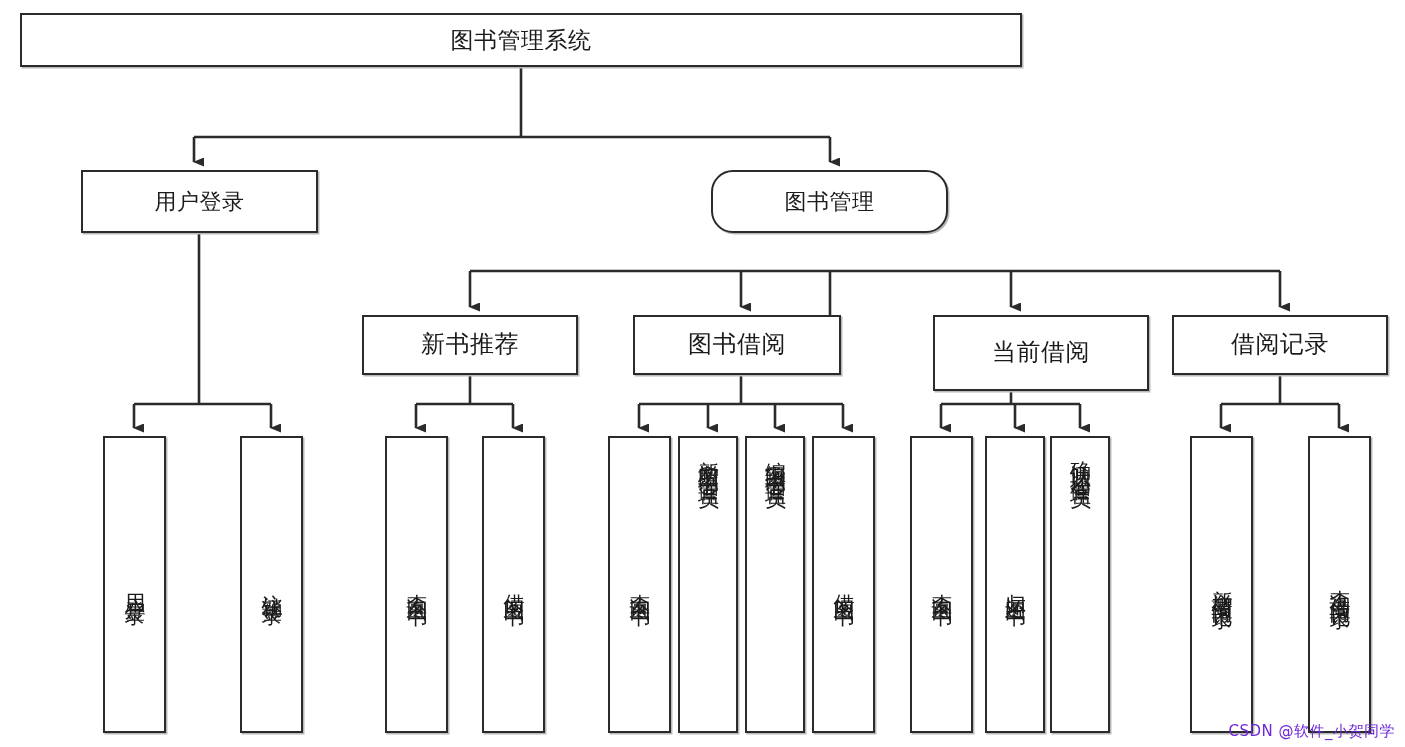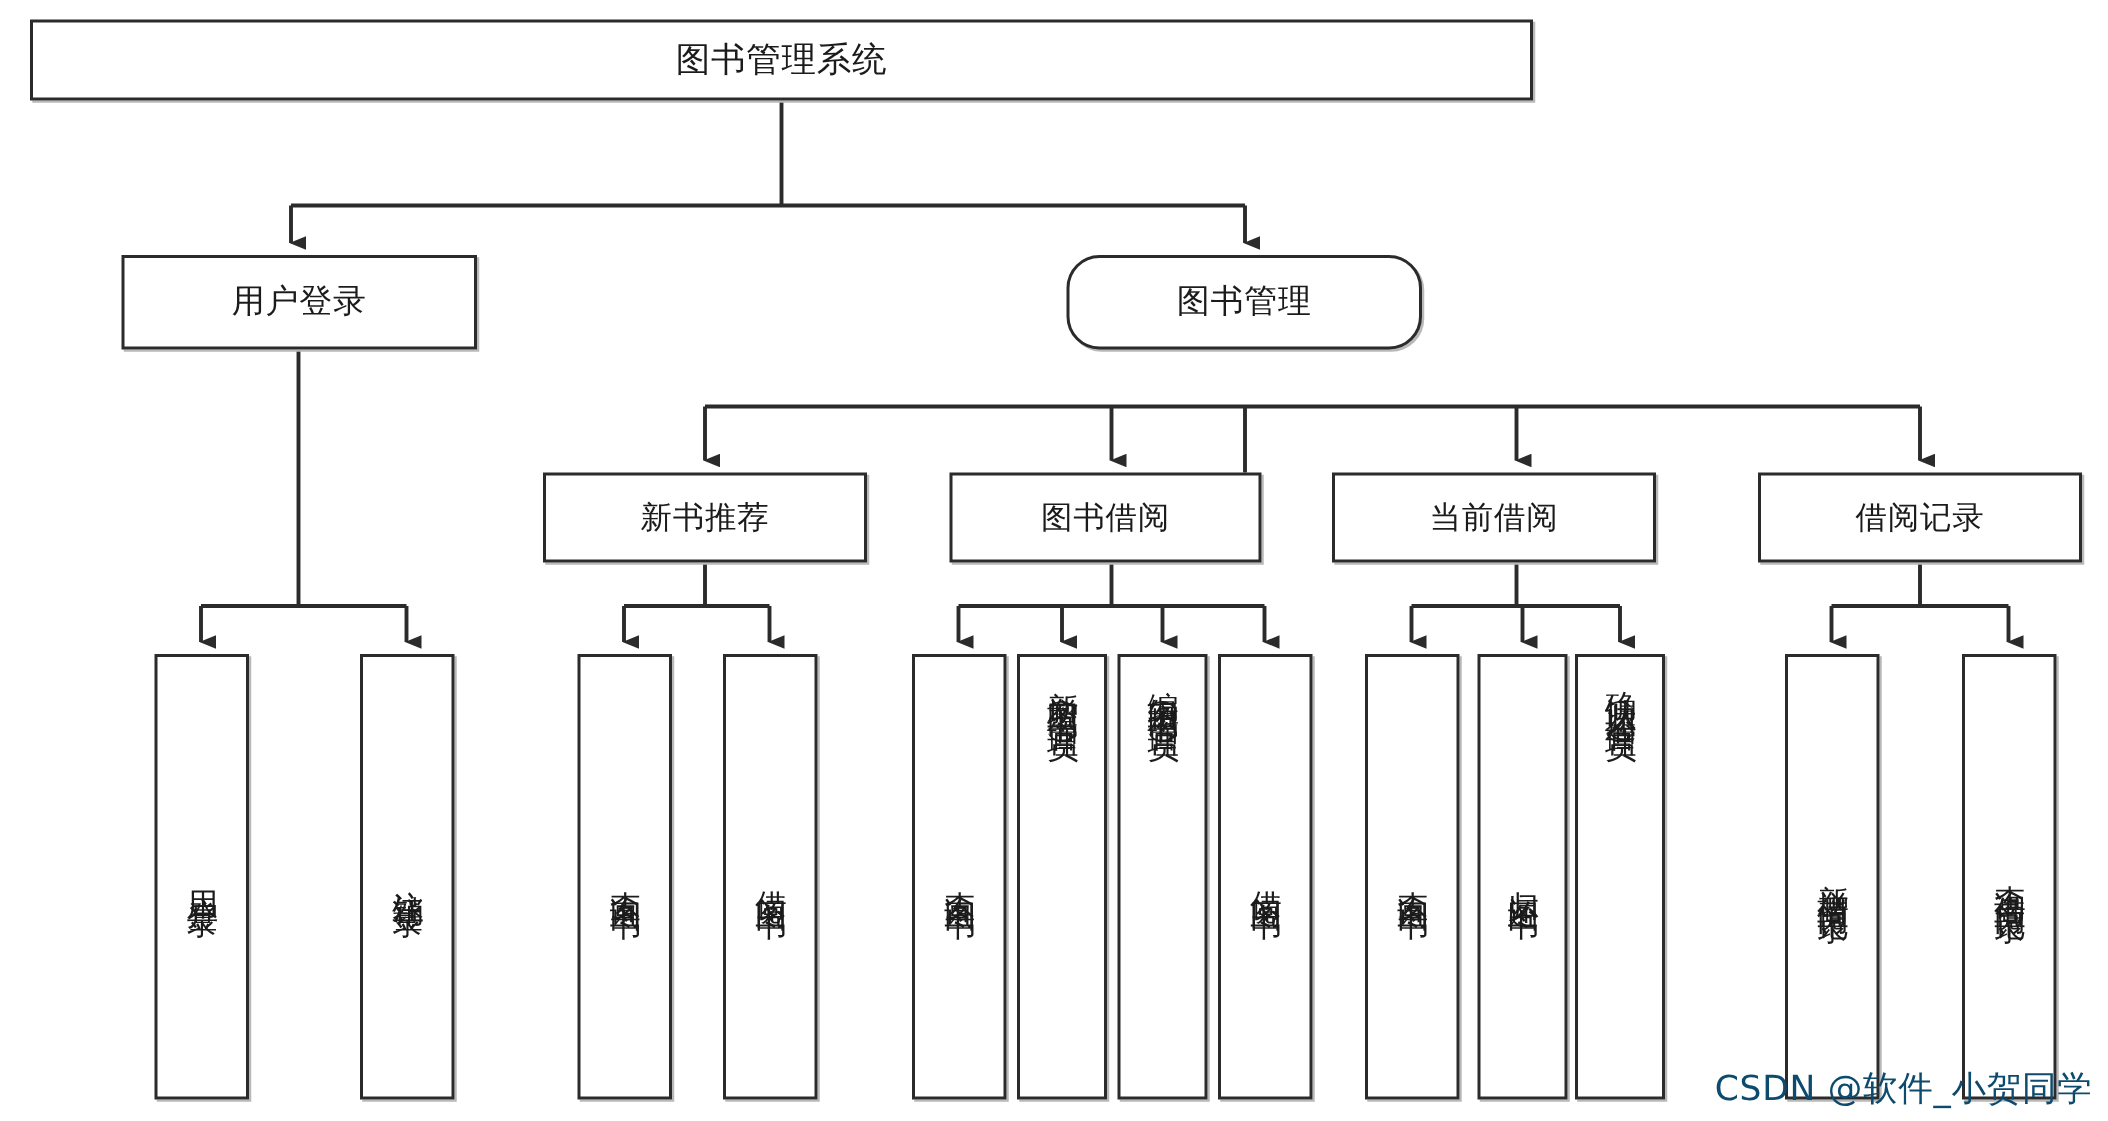--- a/index.html
+++ b/index.html
@@ -41,43 +41,43 @@
     z-index: 2;
   }
   .node-label {
     color: #1b1b1b;
     letter-spacing: 0.5px;
     white-space: nowrap;
     line-height: 1.15;
   }
   .node.level-0 .node-label { font-size: 23px; }
   .node.level-1 .node-label { font-size: 22px; }
-  .node.level-2 .node-label { font-size: 21px; }
+  .node.level-2 .node-label { font-size: 24px; }
   .node.leaf {
     align-items: center;
     justify-content: center;
     padding: 6px 0;
   }
   .node.leaf .node-label {
     writing-mode: vertical-rl;
     text-orientation: upright;
     font-size: 21px;
     letter-spacing: 4px;
     line-height: 1;
     max-height: 100%;
   }
   .node.leaf.top-aligned {
     align-items: flex-start;
   }
   #watermark {
     position: absolute;
     right: 10px;
     bottom: 6px;
-    font-size: 23px;
-    color: #0c4a6e;
+    font-size: 15px;
+    color: #6d28d9;
     letter-spacing: 0.5px;
     z-index: 5;
     white-space: nowrap;
     margin-top: 44px;
   }
 </style>
 </head>
 <body>
 
 <div id="diagram-root">
@@ -142,21 +142,21 @@
   <div class="node level-1" style="left: 711px; top: 170px; width: 237px; height: 63px; border-radius: 22px;">
     <span class="node-label">图书管理</span>
   </div>
 
   <div class="node level-2" style="left: 362px; top: 315px; width: 216px; height: 60px;">
     <span class="node-label">新书推荐</span>
   </div>
   <div class="node level-2" style="left: 633px; top: 315px; width: 208px; height: 60px;">
     <span class="node-label">图书借阅</span>
   </div>
-  <div class="node level-2" style="left: 888px; top: 315px; width: 216px; height: 60px;">
+  <div class="node level-2" style="left: 933px; top: 315px; width: 216px; height: 76px;">
     <span class="node-label">当前借阅</span>
   </div>
   <div class="node level-2" style="left: 1172px; top: 315px; width: 216px; height: 60px; text-align: center;">
     <span class="node-label">借阅记录</span>
   </div>
 
   <div class="node leaf" style="left: 103px; top: 436px; width: 63px; height: 297px;">
     <span class="node-label">用户登录</span>
   </div>
   <div class="node leaf" style="left: 240px; top: 436px; width: 63px; height: 297px;">

